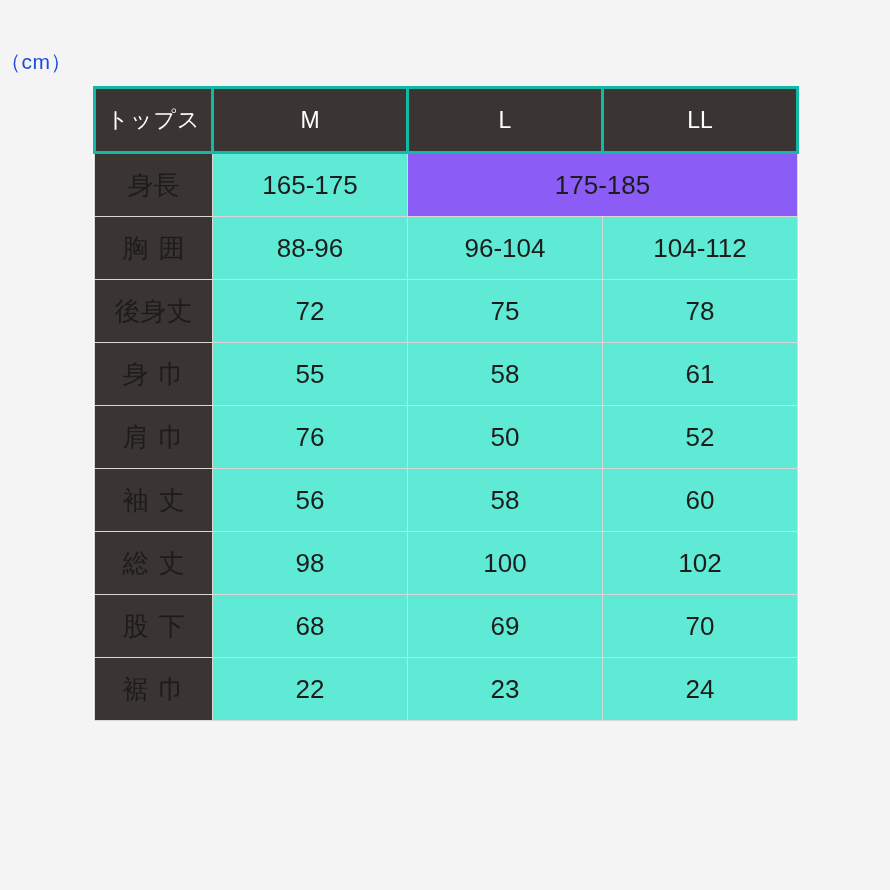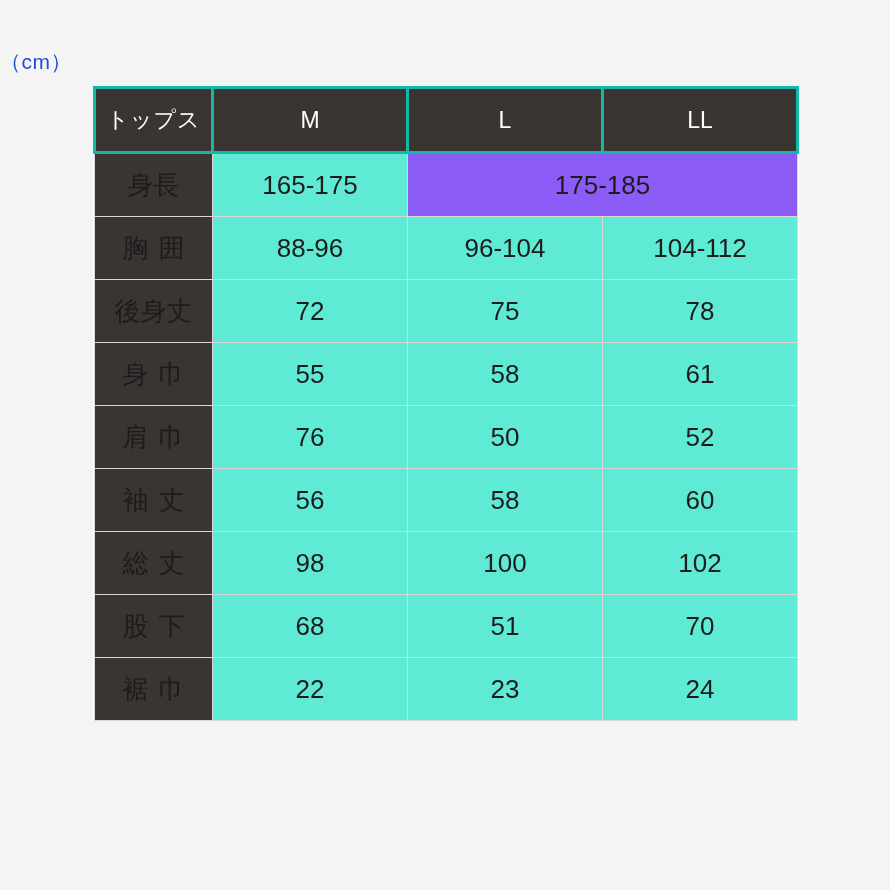--- a/index.html
+++ b/index.html
@@ -160,21 +160,21 @@
         <tr>
           <td class="label-cell spread"><span class="lbl">総丈</span></td>
           <td class="value-cell">98</td>
           <td class="value-cell">100</td>
           <td class="value-cell">102</td>
         </tr>
 
         <tr>
           <td class="label-cell spread"><span class="lbl">股下</span></td>
           <td class="value-cell">68</td>
-          <td class="value-cell">51</td>
+          <td class="value-cell">69</td>
           <td class="value-cell">70</td>
         </tr>
 
         <tr>
           <td class="label-cell spread"><span class="lbl">裾巾</span></td>
           <td class="value-cell">22</td>
           <td class="value-cell">23</td>
           <td class="value-cell">24</td>
         </tr>
       </tbody>

